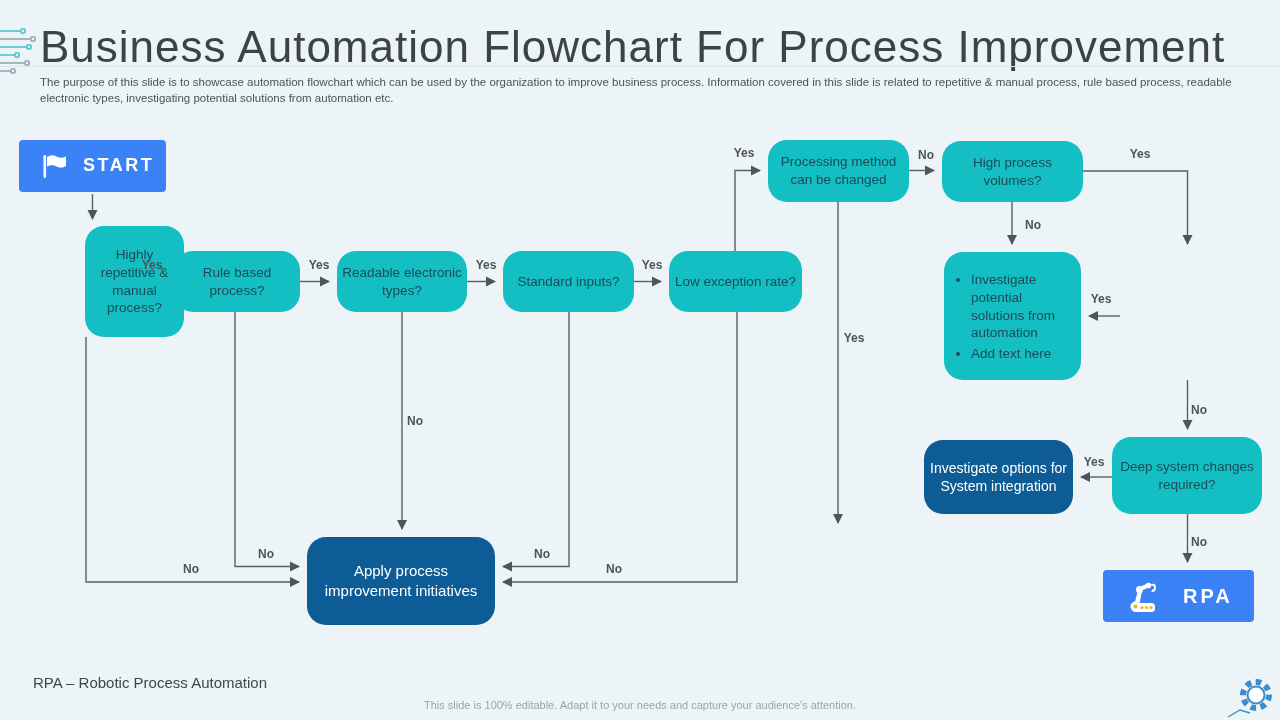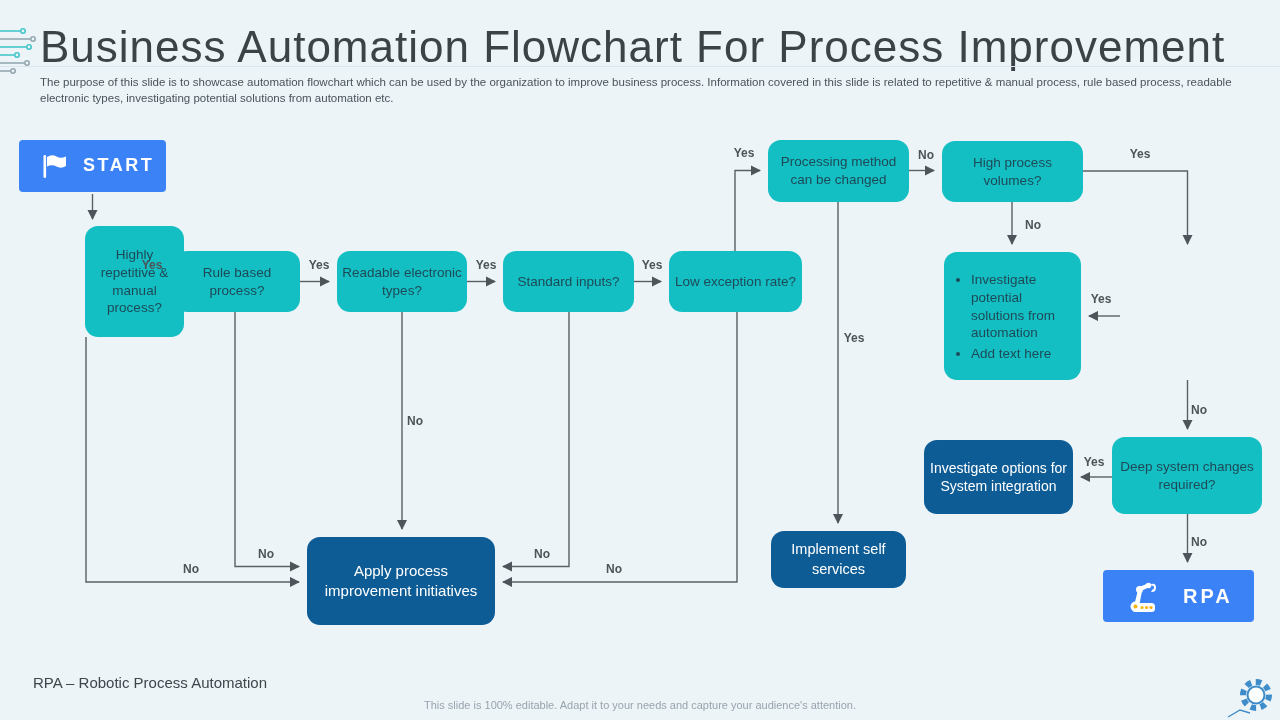--- a/index.html
+++ b/index.html
@@ -11,21 +11,21 @@
     position:absolute;left:40px;top:22px;font-size:44px;letter-spacing:1px;
     color:#3C4347;font-weight:400;white-space:nowrap;
   }
   .title-rule{position:absolute;left:0;top:66px;width:1280px;height:1px;background:#D8E7EF;}
   .subtitle{
     position:absolute;left:40px;top:75px;width:1205px;font-size:11.5px;line-height:1.35;
     color:#49535B;
   }
   .arrow-layer{position:absolute;left:0;top:0;z-index:1;pointer-events:none;}
   .node{
-    position:absolute;z-index:2;border-radius:13px;box-sizing:border-box;
+    position:absolute;z-index:2;border-radius:19px;box-sizing:border-box;
     display:flex;align-items:center;justify-content:center;text-align:center;
     font-size:13.5px;line-height:1.32;color:#1E4A57;padding:5px;
   }
   .teal{background:#13BFC3;}
   .blue{background:#0E5C95;color:#FFFFFF;}
   .yellow{background:#3b82f6;color:#FFFFFF;}
   .node.start-node{justify-content:flex-start;padding-left:22px;}
   .start-label{font-size:18px;font-weight:bold;letter-spacing:2.5px;margin-left:15px;}
   .rpa-label{font-size:20px;font-weight:bold;letter-spacing:3px;margin-left:18px;}
   .apply-node{font-size:15px;}
@@ -172,23 +172,20 @@
 
 
   <div class="node blue" style="left:924px;top:440px;width:149px;height:74px;font-size:14px;">
     <span>Investigate options for System integration</span>
   </div>
 
   <div class="node teal" style="left:1112px;top:437px;width:150px;height:77px;">
     <span>Deep system changes required?</span>
   </div>
 
-  <div class="node blue" style="left:771px;top:531px;width:135px;height:57px;font-size:14.5px;">
-    <span>Implement self services</span>
-  </div>
 
   <div class="node blue apply-node" style="left:307px;top:537px;width:188px;height:88px;">
     <span>Apply process improvement initiatives</span>
   </div>
 
   <div class="node yellow start-node" style="left:1103px;top:570px;width:151px;height:52px;border-radius:4px;">
     <svg width="40" height="40" viewBox="0 0 40 40">
       <g fill="#FFFFFF">
         <rect x="7" y="27" width="23" height="9" rx="3.5"></rect>
         <circle cx="17" cy="31.5" r="1.6" fill="#F5B40D"></circle>

